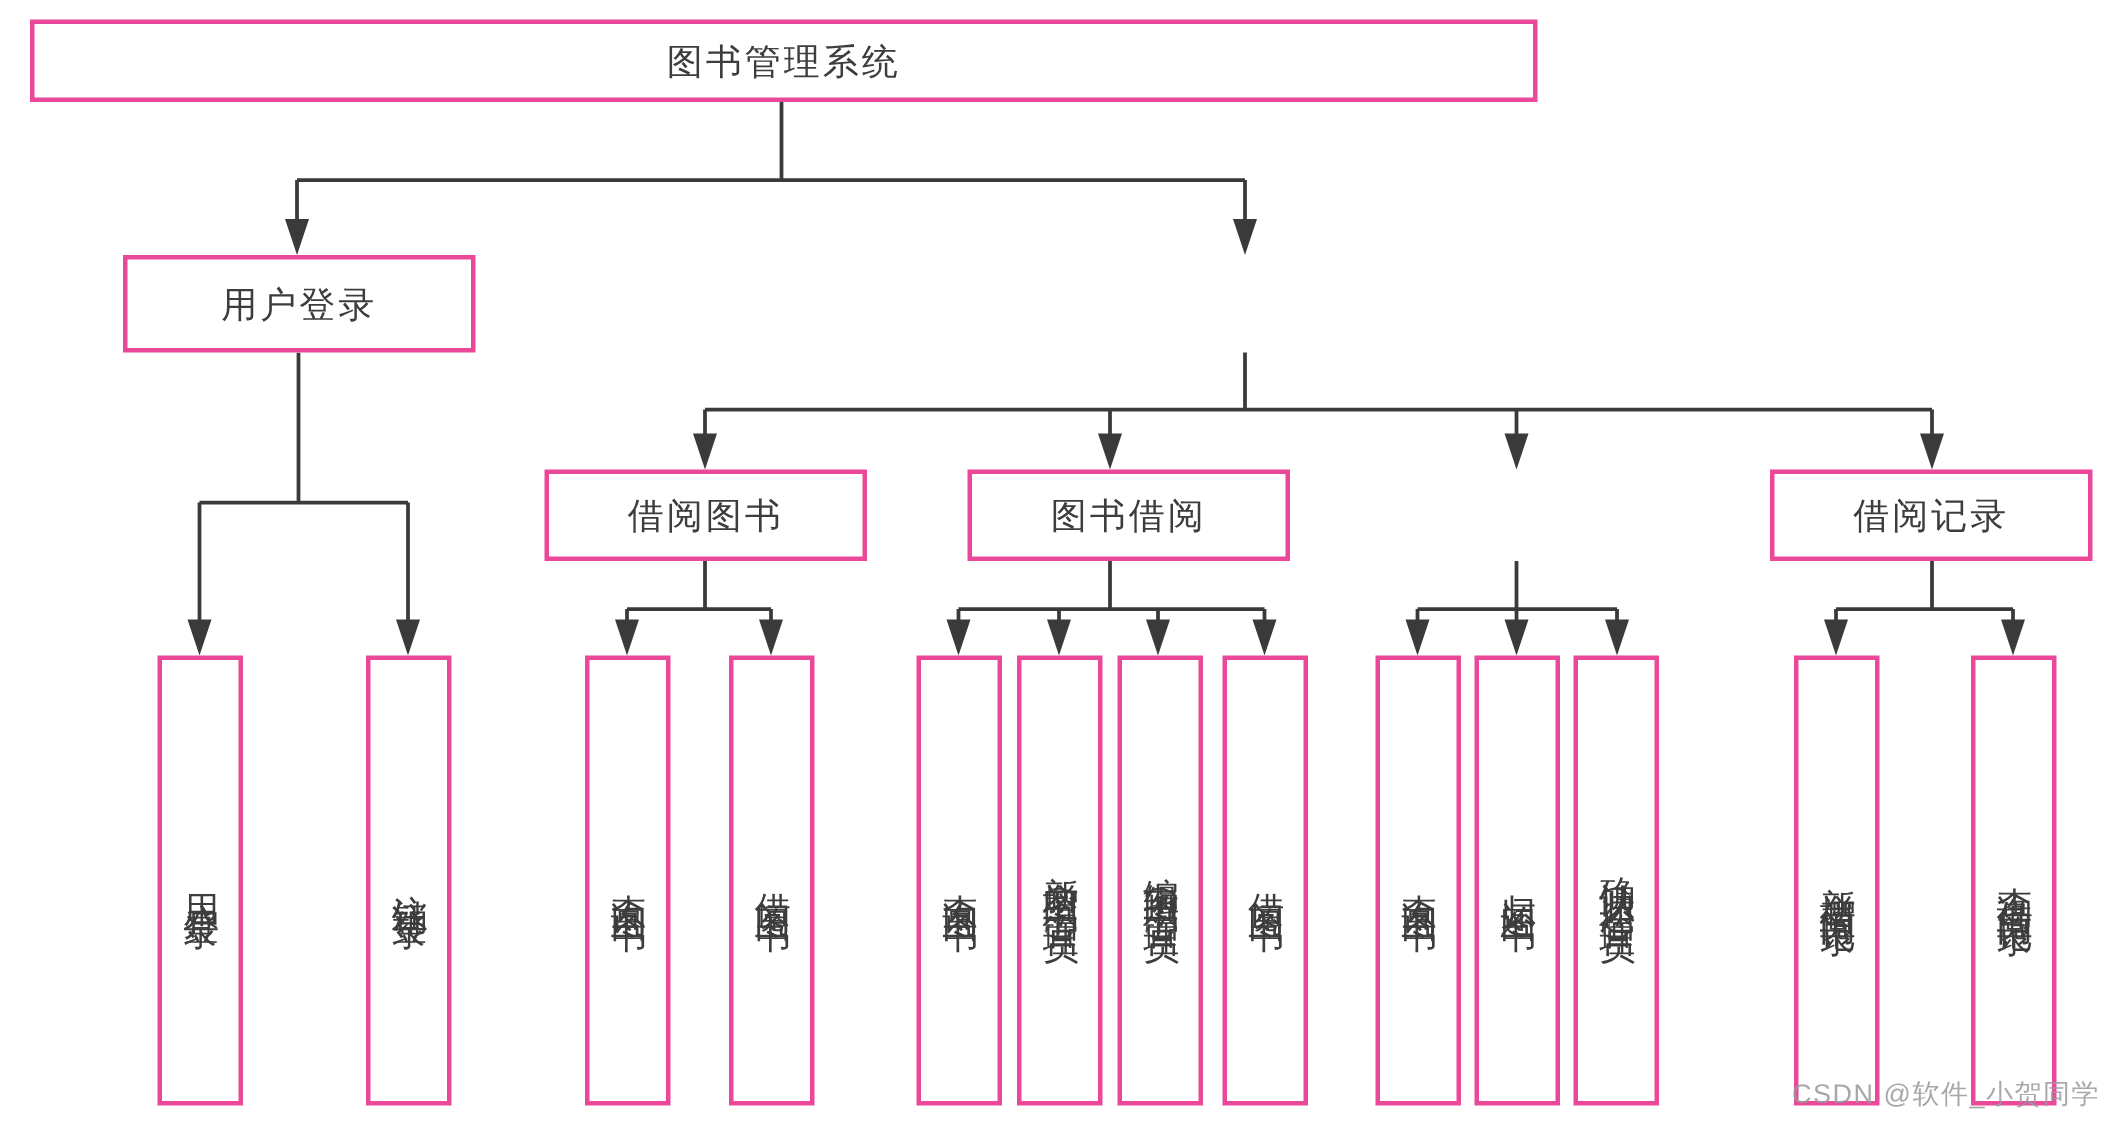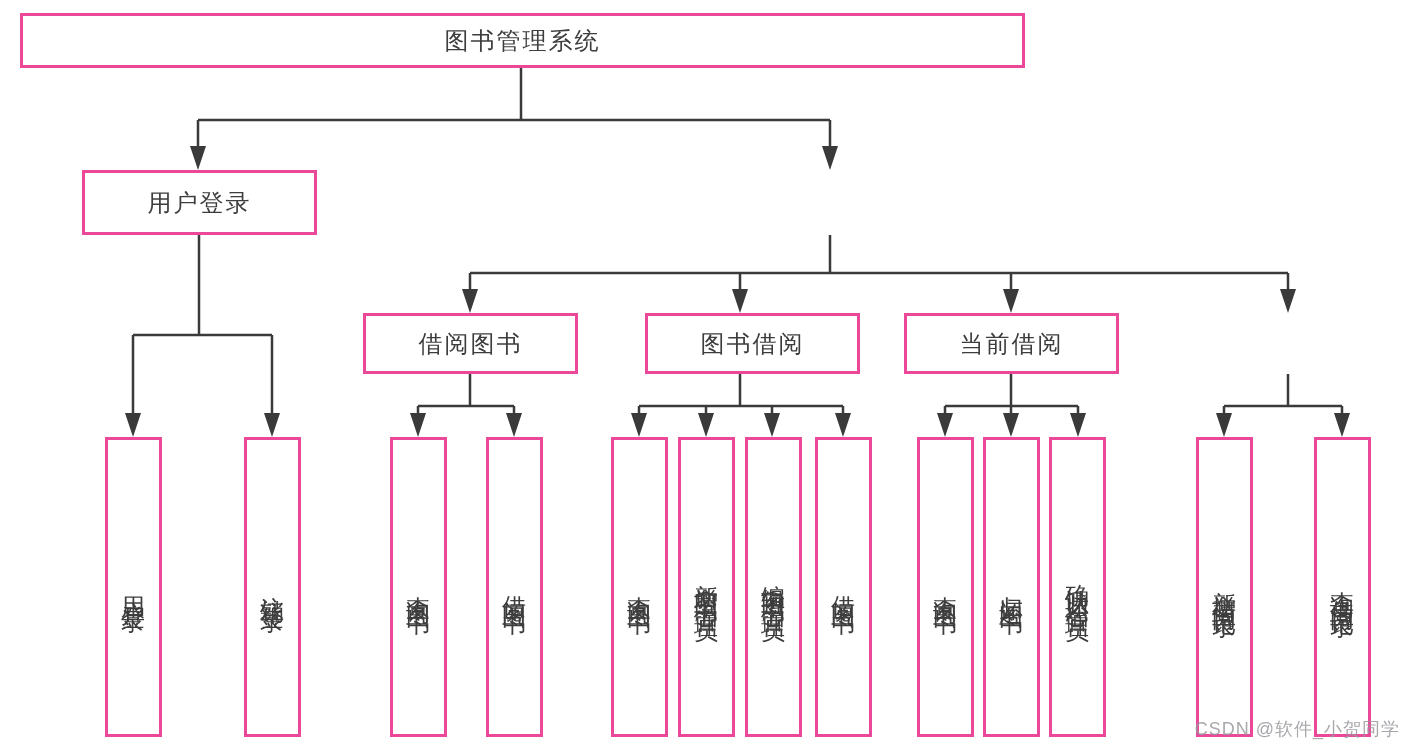--- a/index.html
+++ b/index.html
@@ -108,22 +108,22 @@
   <div class="box hbox" style="left:82px; top:170px; width:235px; height:65px;">
     <span class="label">用户登录</span>
   </div>
 
   <div class="box hbox" style="left:363px; top:313px; width:215px; height:61px;">
     <span class="label">借阅图书</span>
   </div>
   <div class="box hbox" style="left:633px; top:313px; width:215px; height:61px;margin-left:12px;">
     <span class="label">图书借阅</span>
   </div>
-  <div class="box hbox" style="left:904px; top:313px; width:215px; height:61px;">
-    <span class="label">当前借阅</span>
+  <div class="box hbox" style="left:1180px; top:313px; width:215px; height:61px;">
+    <span class="label">借阅记录</span>
   </div>
 
   <div class="box leaf" style="left:105px;">
     <span class="label">用户登录</span>
   </div>
   <div class="box leaf" style="left:244px;">
     <span class="label">注销登录</span>
   </div>
 
   <div class="box leaf" style="left:390px;">

